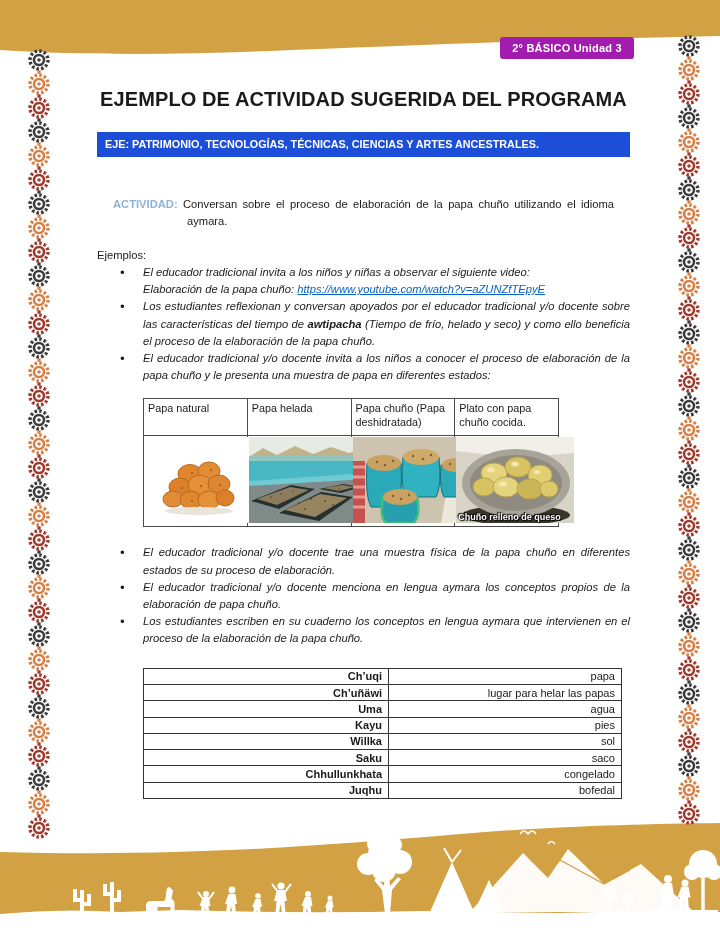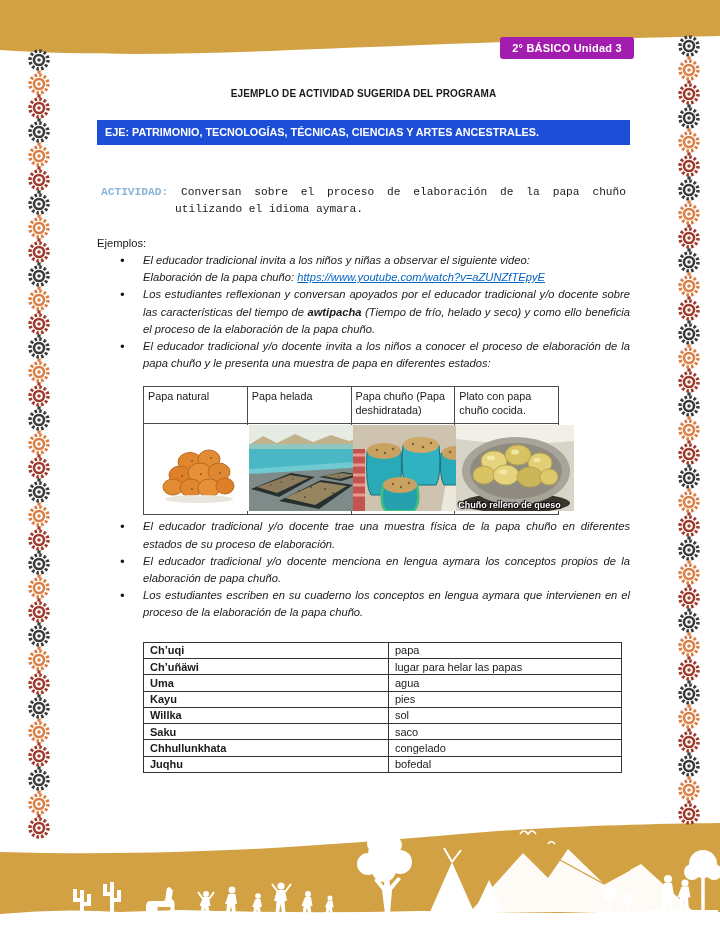--- a/index.html
+++ b/index.html
@@ -11,41 +11,41 @@
   .abs{position:absolute;}
   
   #top-band{top:0;left:0;}
   #unit-badge{
     left:500px;top:37px;width:134px;height:22px;border-radius:3px;
     color:#fff;font-size:11px;font-weight:bold;text-align:center;line-height:22px;
     letter-spacing:.2px;
   }
   
   #content{position:absolute;left:97px;top:0;width:533px;}
-  #page-title{margin:88px 0 0;text-align:center;font-weight:bold;font-size:10px;letter-spacing:.1px;}
+  #page-title{margin:88px 0 0;text-align:center;font-weight:bold;font-size:20px;letter-spacing:.1px;}
   #eje-banner{margin-top:21px;height:25px;line-height:25px;color:#fff;font-weight:bold;
     font-size:10.8px;padding-left:8px;box-sizing:border-box;}
-  #activity-par{margin:39px 4px 0;font-size:11.2px;line-height:17px;text-align:justify;
-    padding-left:74px;text-indent:-74px;font-family:Liberation Mono, monospace;}
+  #activity-par{margin:39px 16px 0;font-size:11.2px;line-height:17px;text-align:justify;
+    padding-left:74px;text-indent:-74px;}
   #activity-par .lbl{font-weight:bold;}
   #examples-label{margin:19px 0 0;font-size:11.2px;}
   ul.bullets{list-style:none;margin:3px 0 0;padding:0;}
   ul.bullets li{position:relative;padding-left:46px;font-size:11.2px;line-height:17.2px;
     text-align:justify;font-style:italic;}
   ul.bullets li::before{content:"\2022";position:absolute;left:23px;top:0;font-size:13px;}
   a.link{text-decoration:underline;}
   
   table.img-table{margin:14px 0 0 46px;border-collapse:collapse;width:416px;table-layout:fixed;}
   table.img-table td{border:1.2px solid #4a4a4a;vertical-align:top;}
   table.img-table td.hd{padding:2px 4px 4px;font-size:10.8px;line-height:14px;height:30px;}
   table.img-table td.ph{height:88px;padding:1px;position:relative;}
   td.ph .caption{position:absolute;left:3px;bottom:4px;font-size:9px;font-weight:bold;color:#fff;
     text-shadow:0 0 2px #000,1px 1px 1px #000,-1px -1px 1px #000;white-space:nowrap;}
   
-  table.vocab{margin:20px 0 0 46px;border-collapse:collapse;width:479px;font-size:11px;table-layout:fixed;}
+  table.vocab{margin:20px 0 0 46px;border-collapse:collapse;width:479px;font-size:11px;table-layout:fixed;text-align:right;}
   table.vocab td{border:1px solid #333;padding:0 6px;height:15.3px;line-height:14px;}
   table.vocab td.term{font-weight:bold;width:232px;}
   
   #footer-art{left:0;bottom:0;}
   #ornaments{left:0;top:0;pointer-events:none;}
 </style>
 </head>
 <body>
 
 <svg id="top-band" class="abs" width="720" height="62" viewBox="0 0 720 62">
@@ -193,21 +193,21 @@
               <ellipse cx="47" cy="47" rx="4" ry="2.5"></ellipse>
                 <ellipse cx="81" cy="35" rx="3.5" ry="2"></ellipse>
             </g>
           </svg>
           <div class="caption">Chuño relleno de queso</div>
         </td>
       </tr>
     </tbody>
   </table>
 
-  <ul class="bullets" style="margin-top:3px">
+  <ul class="bullets" style="margin-top:17px">
       <li>El educador tradicional y/o docente trae una muestra física de la papa chuño en diferentes estados de su proceso de elaboración.</li>
       <li>El educador tradicional y/o docente menciona en lengua aymara los conceptos propios de la elaboración de papa chuño.</li>
       <li>Los estudiantes escriben en su cuaderno los conceptos en lengua aymara que intervienen en el proceso de la elaboración de la papa chuño.</li>
     </ul>
 
   <table class="vocab">
     <tbody>
         <tr>
           <td class="term">Ch’uqi</td>
           <td>papa</td>

